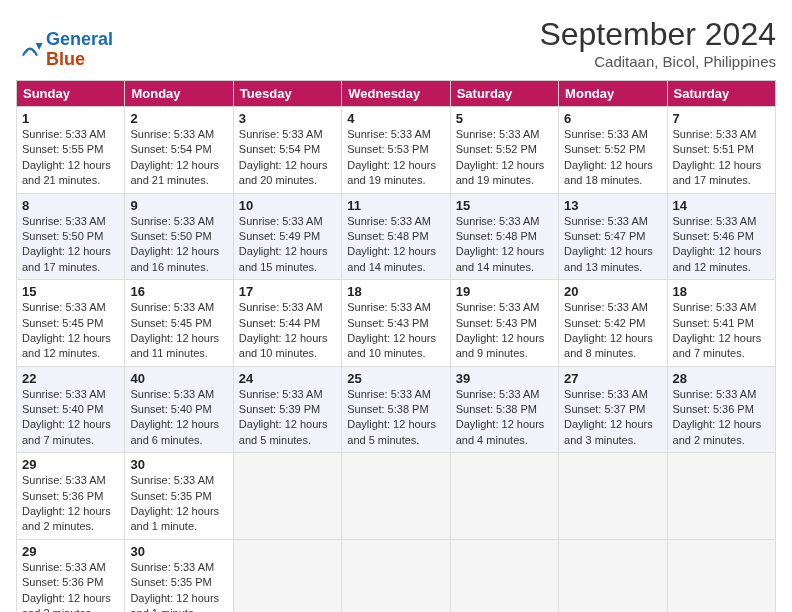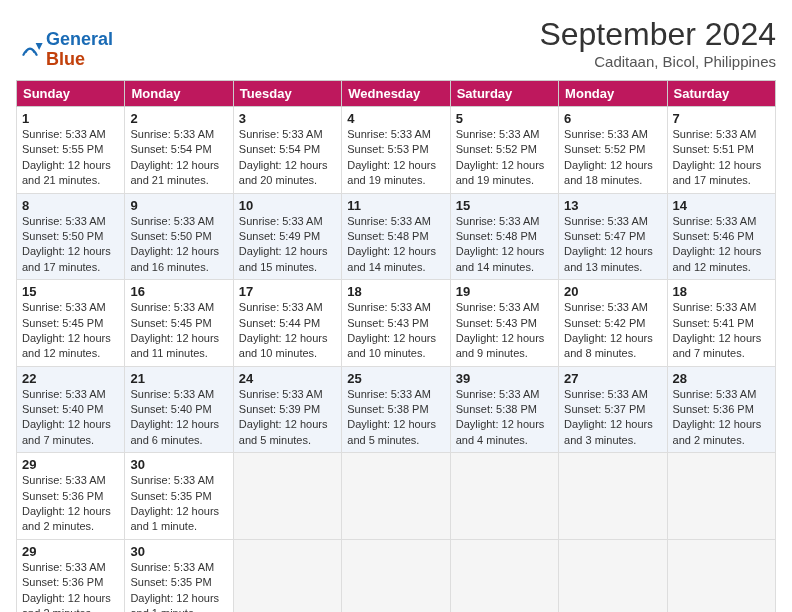--- a/index.html
+++ b/index.html
@@ -285,21 +285,21 @@
         </tr>
         <tr>
           <td class="row-shade">
             <span class="day-number">22</span>
             <div class="day-info" style="white-space: pre-line;">Sunrise: 5:33 AM
 Sunset: 5:40 PM
 Daylight: 12 hours
 and 7 minutes.</div>
           </td>
           <td class="row-shade">
-            <span class="day-number">21</span>
+            <span class="day-number">40</span>
             <div class="day-info" style="white-space: pre-line;">Sunrise: 5:33 AM
 Sunset: 5:40 PM
 Daylight: 12 hours
 and 6 minutes.</div>
           </td>
           <td class="row-shade">
             <span class="day-number">24</span>
             <div class="day-info" style="white-space: pre-line;">Sunrise: 5:33 AM
 Sunset: 5:39 PM
 Daylight: 12 hours

